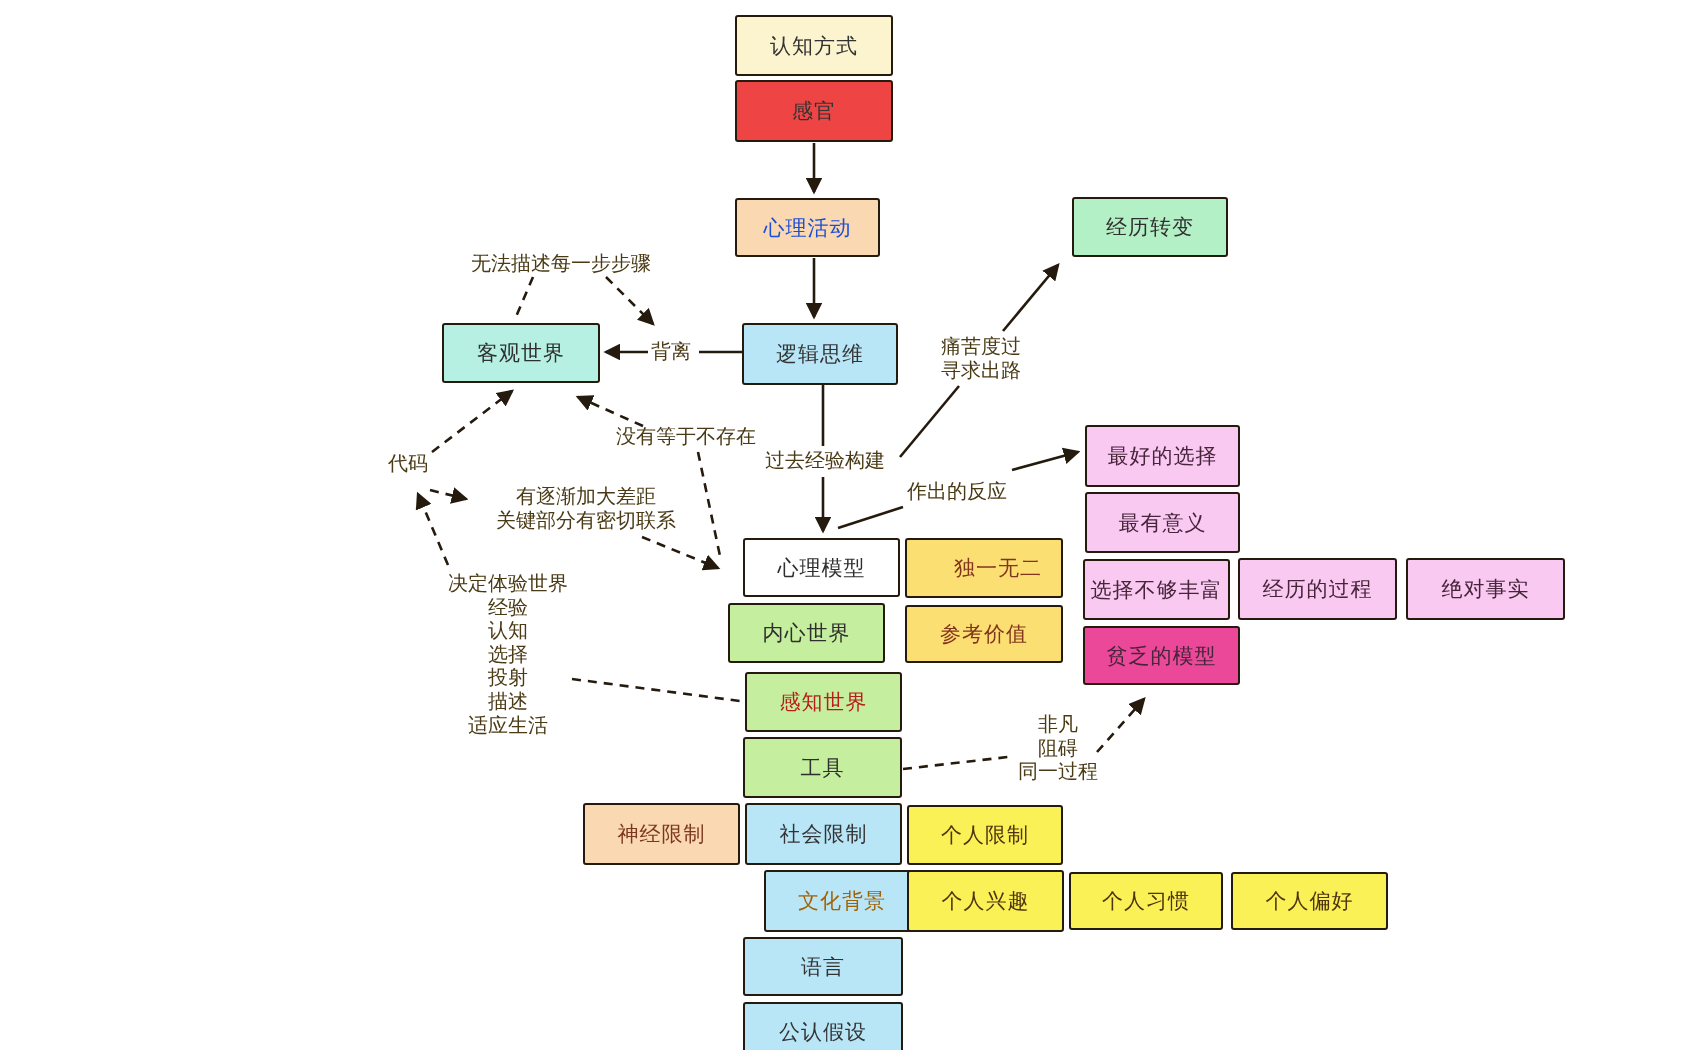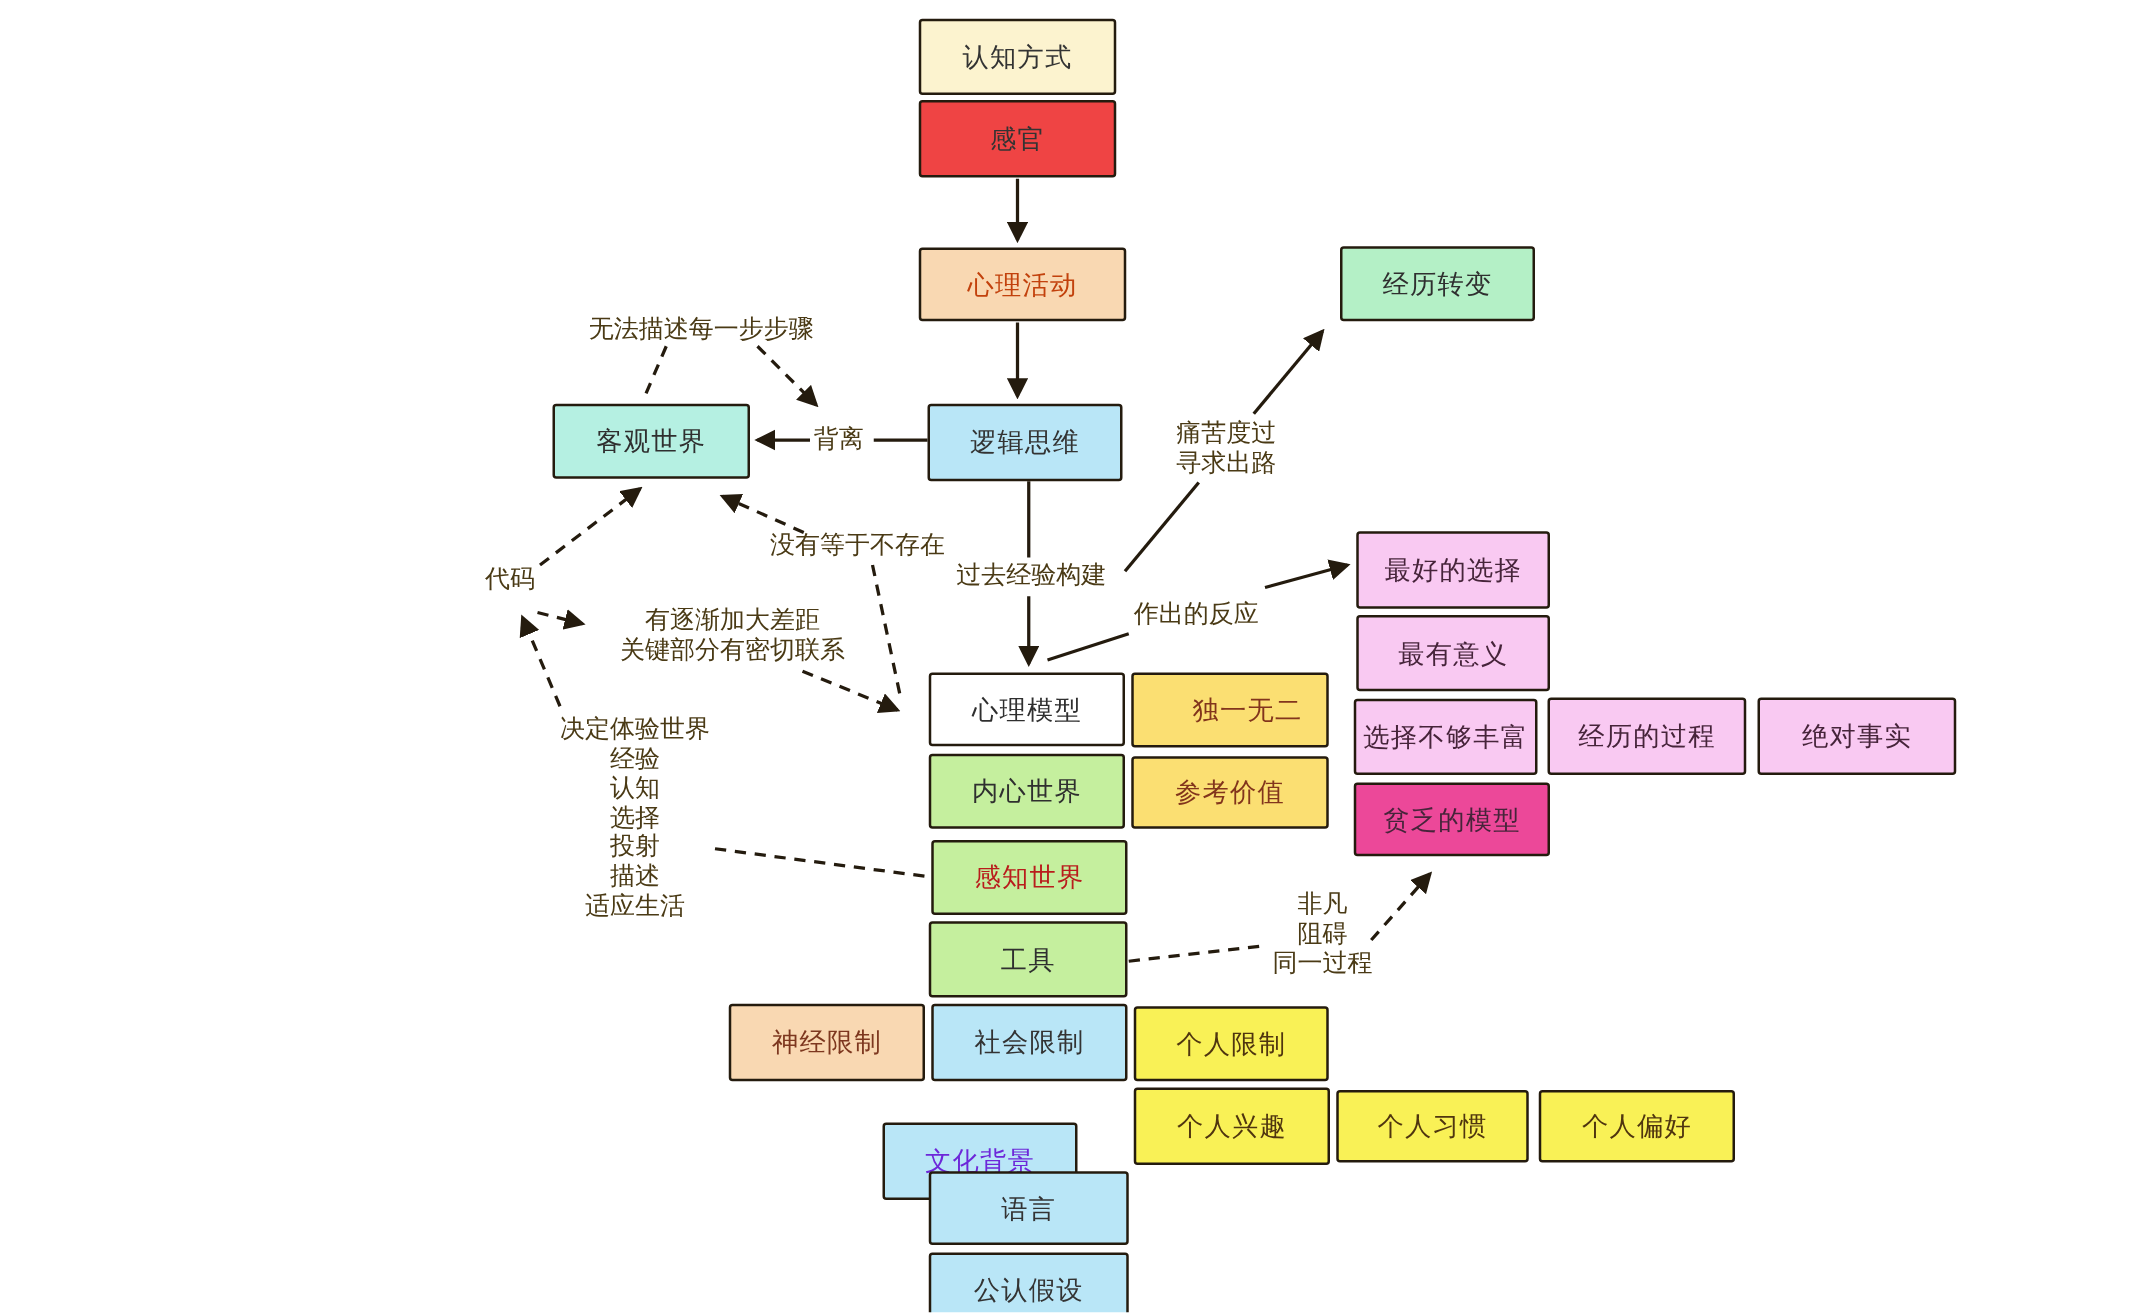--- a/index.html
+++ b/index.html
@@ -46,34 +46,34 @@
       <line x1="643" y1="426" x2="578" y2="397" stroke="#241b0e" stroke-width="2.6" stroke-dasharray="9 7" marker-end="url(#ah)"></line>
       <line x1="698" y1="452" x2="720" y2="556" stroke="#241b0e" stroke-width="2.6" stroke-dasharray="9 7"></line>
       <line x1="642" y1="537" x2="718" y2="568" stroke="#241b0e" stroke-width="2.6" stroke-dasharray="9 7" marker-end="url(#ah)"></line>
       <line x1="572" y1="679" x2="740" y2="701" stroke="#241b0e" stroke-width="2.6" stroke-dasharray="9 7"></line>
       <line x1="903" y1="769" x2="1008" y2="757" stroke="#241b0e" stroke-width="2.6" stroke-dasharray="9 7"></line>
       <line x1="1097" y1="752" x2="1144" y2="699" stroke="#241b0e" stroke-width="2.6" stroke-dasharray="9 7" marker-end="url(#ah)"></line>
     </svg>
   <div id="node-layer">
       <div class="node" style="left: 735px; top: 15px; width: 158px; height: 61px; background: rgb(252, 243, 207); color: rgb(51, 51, 51);">认知方式</div>
       <div class="node" style="left: 735px; top: 80px; width: 158px; height: 62px; background: #ef4444; color: rgb(51, 51, 51);">感官</div>
-      <div class="node" style="left: 735px; top: 198px; width: 166px; height: 59px; background: rgb(249, 216, 178); color: #c2410c;">心理活动</div>
+      <div class="node" style="left: 735px; top: 198px; width: 145px; height: 59px; background: rgb(249, 216, 178); color: #1d4ed8;">心理活动</div>
       <div class="node" style="left: 742px; top: 323px; width: 156px; height: 62px; background: rgb(185, 230, 247); color: rgb(51, 51, 51);">逻辑思维</div>
       <div class="node" style="left: 442px; top: 323px; width: 158px; height: 60px; background: rgb(181, 240, 226); color: rgb(47, 47, 47);">客观世界</div>
       <div class="node" style="left: 1072px; top: 197px; width: 156px; height: 60px; background: rgb(180, 240, 198); color: rgb(47, 47, 47);">经历转变</div>
       <div class="node" style="left: 743px; top: 538px; width: 157px; height: 59px; background: rgb(255, 255, 255); color: rgb(47, 47, 47);">心理模型</div>
       <div class="node" style="left: 905px; top: 538px; width: 158px; height: 60px; background: rgb(251, 223, 114); color: rgb(130, 53, 28); padding-left: 28px;">独一无二</div>
-      <div class="node" style="left: 743px; top: 603px; width: 157px; height: 60px; background: rgb(197, 239, 158); color: rgb(47, 47, 47);">内心世界</div>
+      <div class="node" style="left: 728px; top: 603px; width: 157px; height: 60px; background: rgb(197, 239, 158); color: rgb(47, 47, 47);">内心世界</div>
       <div class="node" style="left: 905px; top: 605px; width: 158px; height: 58px; background: rgb(251, 223, 114); color: rgb(130, 53, 28);">参考价值</div>
       <div class="node" style="left: 745px; top: 672px; width: 157px; height: 60px; background: rgb(197, 239, 158); color: #b91c1c;">感知世界</div>
       <div class="node" style="left: 743px; top: 737px; width: 159px; height: 61px; background: rgb(197, 239, 158); color: rgb(47, 47, 47);">工具</div>
       <div class="node" style="left: 583px; top: 803px; width: 157px; height: 62px; background: rgb(249, 216, 178); color: rgb(125, 55, 31);">神经限制</div>
       <div class="node" style="left: 745px; top: 803px; width: 157px; height: 62px; background: rgb(185, 230, 247); color: rgb(51, 51, 51);">社会限制</div>
       <div class="node" style="left: 907px; top: 805px; width: 156px; height: 60px; background: rgb(249, 241, 86); color: rgb(79, 53, 15);">个人限制</div>
-      <div class="node" style="left: 706px; top: 870px; width: 156px; height: 62px; background: rgb(185, 230, 247); color: #6d28d9; margin-top: 28px;">文化背景</div>
+      <div class="node" style="left: 764px; top: 870px; width: 156px; height: 62px; background: rgb(185, 230, 247); color: #a16207;">文化背景</div>
       <div class="node" style="left: 907px; top: 870px; width: 157px; height: 62px; background: rgb(249, 241, 86); color: rgb(79, 53, 15);">个人兴趣</div>
       <div class="node" style="left: 1069px; top: 872px; width: 154px; height: 58px; background: rgb(249, 241, 86); color: rgb(79, 53, 15);">个人习惯</div>
       <div class="node" style="left: 1231px; top: 872px; width: 157px; height: 58px; background: rgb(249, 241, 86); color: rgb(79, 53, 15);">个人偏好</div>
       <div class="node" style="left: 743px; top: 937px; width: 160px; height: 59px; background: rgb(185, 230, 247); color: rgb(51, 51, 51);">语言</div>
       <div class="node" style="left: 743px; top: 1002px; width: 160px; height: 60px; background: rgb(185, 230, 247); color: rgb(51, 51, 51);">公认假设</div>
       <div class="node" style="left: 1085px; top: 425px; width: 155px; height: 62px; background: rgb(249, 201, 242); color: rgb(70, 36, 58);">最好的选择</div>
       <div class="node" style="left: 1085px; top: 492px; width: 155px; height: 61px; background: rgb(249, 201, 242); color: rgb(70, 36, 58);">最有意义</div>
       <div class="node" style="left: 1083px; top: 559px; width: 147px; height: 61px; background: rgb(249, 201, 242); color: rgb(70, 36, 58);">选择不够丰富</div>
       <div class="node" style="left: 1238px; top: 558px; width: 159px; height: 62px; background: rgb(249, 201, 242); color: rgb(70, 36, 58);">经历的过程</div>
       <div class="node" style="left: 1406px; top: 558px; width: 159px; height: 62px; background: rgb(249, 201, 242); color: rgb(70, 36, 58);">绝对事实</div>

